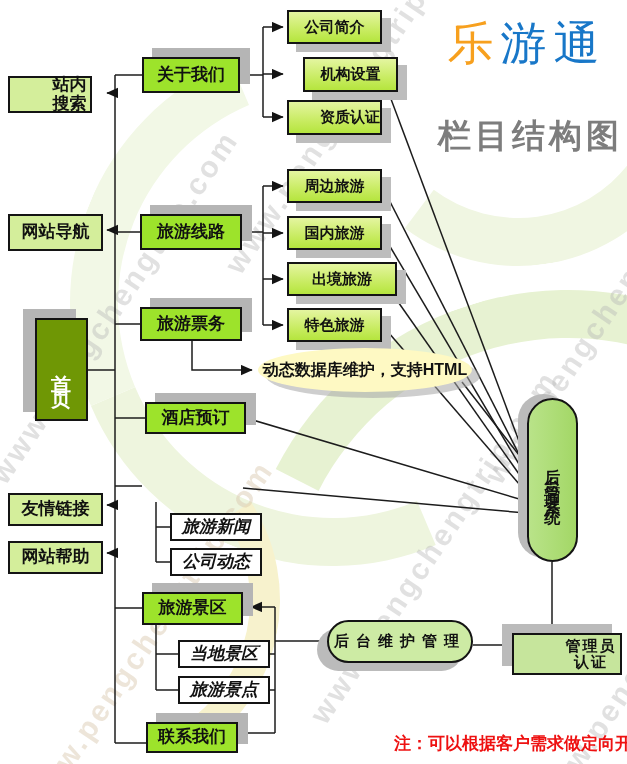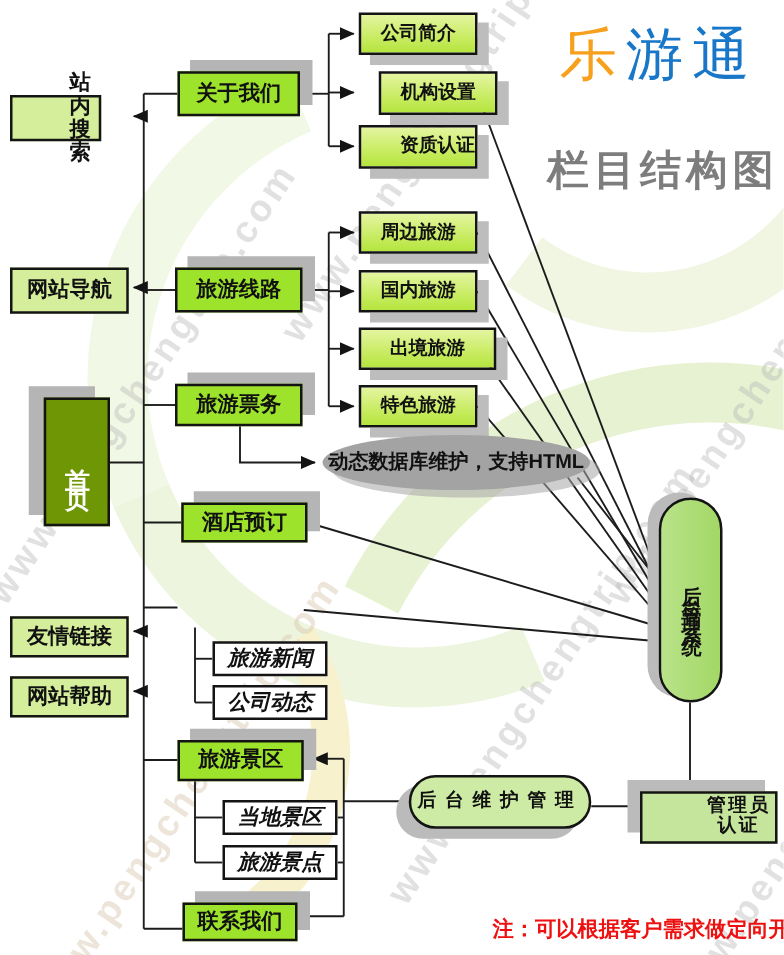--- a/index.html
+++ b/index.html
@@ -40,25 +40,25 @@
     border-radius:26px;background:linear-gradient(90deg,#b9e389 0%,#a3d766 100%);
     writing-mode:vertical-lr;text-orientation:upright;letter-spacing:8px;font-size:16px;
     box-shadow:-9px -4px 0 #bbbbbb;font-family:"Liberation Serif","DejaVu Serif",serif;
   }
   .hcapsule{
     border-radius:22px;background:#cdeba4;letter-spacing:7px;font-size:15px;
     box-shadow:-10px 8px 0 #bbbbbb;font-family:"Liberation Serif","DejaVu Serif",serif;
   }
   .admin{
     background:#c6e59c;box-shadow:-10px -9px 0 #bbbbbb;font-size:15px;letter-spacing:2px;
-    font-family:Liberation Mono, monospace;
+    font-family:Liberation Serif, serif;
     padding-left:48px;
   }
   .oval{
-    border:none;border-radius:50%;background:#a3a3a3;font-size:16px;
+    border:none;border-radius:50%;background:#fef9c3;font-size:16px;
     box-shadow:8px 6px 0 rgba(165,165,165,0.55);
   }
   
   .logo{position:absolute;left:432px;top:18px;z-index:2;width:190px;text-align:center;}
   .logo-line{font-size:46px;font-weight:normal;letter-spacing:7px;line-height:1.1;white-space:nowrap;}
   .logo-orange{color:#f7a01e;}
   .logo-blue{color:#1877c8;}
   .logo-domain{font-size:17px;font-weight:bold;color:#1877c8;margin-top:2px;letter-spacing:0.5px;}
   .page-title{
     position:absolute;left:438px;top:114px;z-index:2;font-size:33px;font-weight:bold;
@@ -143,21 +143,21 @@
       <path d="M382,186 L526,468"></path>
       <path d="M382,233 L526,476"></path>
       <path d="M382,279 L526,484"></path>
       <path d="M382,325 L526,492"></path>
       <path d="M462,382 L526,464"></path>
       <path d="M246,418 L526,501"></path>
       <path d="M243,488 L526,513"></path>
     </g>
   </svg>
 
-  <div class="box pale" style="left:8px;top:76px;width:73px;height:37px;padding-left:39px;">站内搜索</div>
+  <div class="box pale" style="left:8px;top:76px;width:84px;height:37px;padding-left:39px;">站内搜索</div>
   <div class="box pale" style="left:8px;top:214px;width:95px;height:37px;">网站导航</div>
   <div class="box home" style="left:35px;top:318px;width:53px;height:103px;">首页</div>
   <div class="box pale" style="left:8px;top:493px;width:95px;height:33px;">友情链接</div>
   <div class="box pale" style="left:8px;top:541px;width:95px;height:33px;">网站帮助</div>
 
   <div class="box bright" style="left:142px;top:57px;width:98px;height:36px;">关于我们</div>
   <div class="box bright" style="left:140px;top:214px;width:102px;height:36px;">旅游线路</div>
   <div class="box bright" style="left:140px;top:307px;width:102px;height:34px;">旅游票务</div>
   <div class="box bright" style="left:145px;top:402px;width:101px;height:32px;">酒店预订</div>
   <div class="box bright" style="left:142px;top:592px;width:101px;height:33px;">旅游景区</div>

